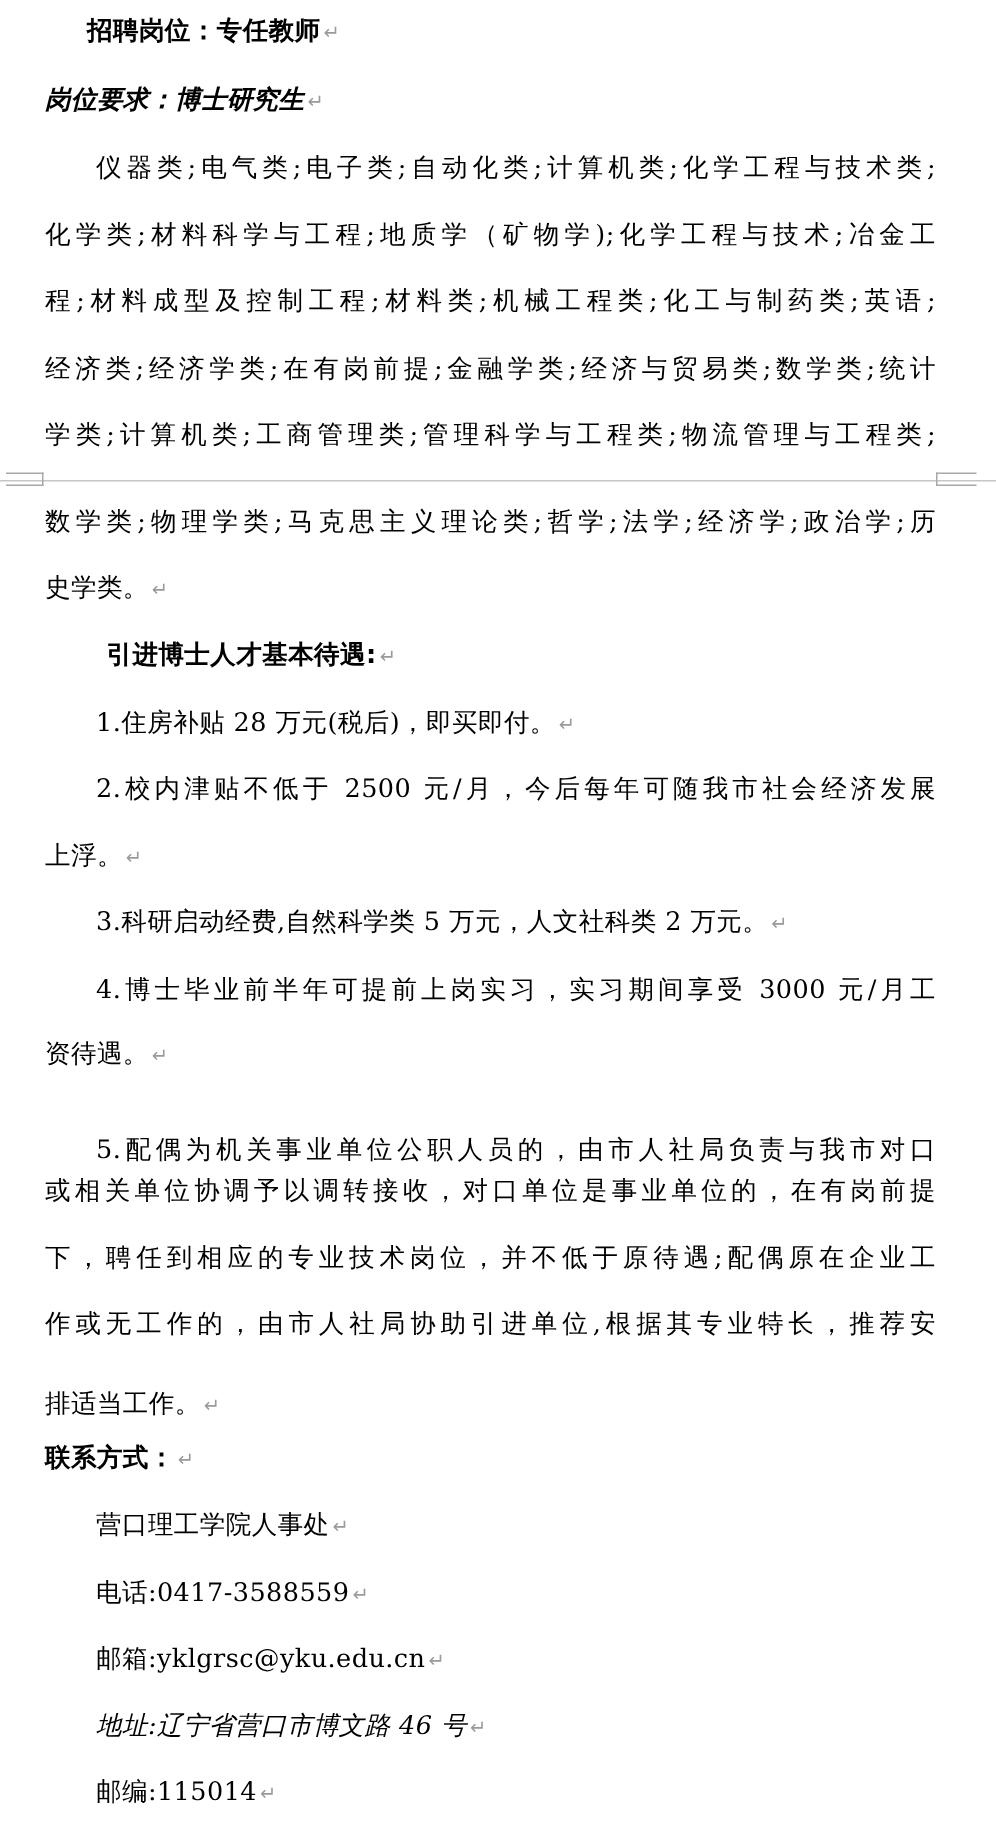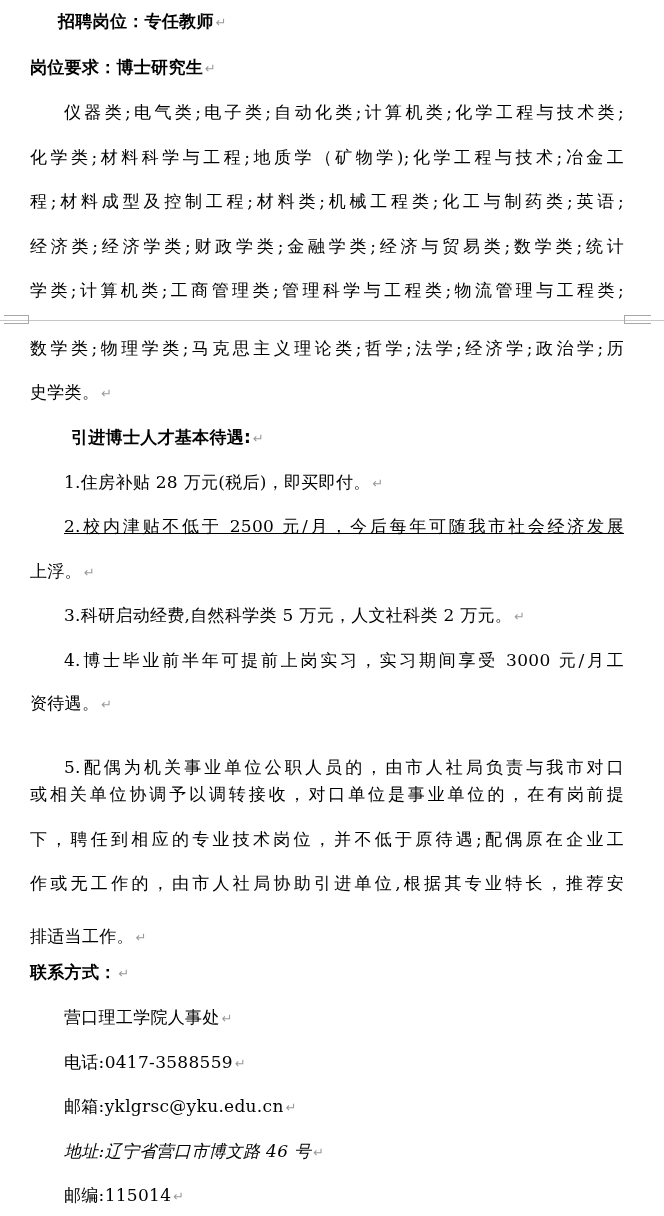--- a/index.html
+++ b/index.html
@@ -76,43 +76,43 @@
     }
   </style>
 </head>
 <body>
 
 <div class="page">
 
   <div class="line bold" style="top:9px;margin-left:28px;">
     <span>招聘岗位：</span><span>专任教师</span><span class="para-mark">↵</span>
   </div>
-  <div class="line bold" style="top:55px;">
+  <div class="line bold" style="top:55px;font-style:italic;">
     <span>岗位要求：</span><span>博士研究生</span><span class="para-mark">↵</span>
   </div>
 
   <div class="line justify indent" style="top:100px;">仪器类;电气类;电子类;自动化类;计算机类;化学工程与技术类;</div>
   <div class="line justify" style="top:145px;">化学类;材料科学与工程;地质学（矿物学);化学工程与技术;冶金工</div>
   <div class="line justify" style="top:189px;">程;材料成型及控制工程;材料类;机械工程类;化工与制药类;英语;</div>
-  <div class="line justify" style="top:234px;">经济类;经济学类;财政学类;金融学类;经济与贸易类;数学类;统计</div>
+  <div class="line justify" style="top:234px;">经济类;经济学类;在有岗前提;金融学类;经济与贸易类;数学类;统计</div>
   <div class="line justify" style="top:278px;">学类;计算机类;工商管理类;管理科学与工程类;物流管理与工程类;</div>
   <div class="line justify" style="top:336px;">数学类;物理学类;马克思主义理论类;哲学;法学;经济学;政治学;历</div>
   <div class="line" style="top:380px;">
     <span>史学类。</span><span class="para-mark">↵</span>
   </div>
 
   <div class="line bold" style="top:425px;margin-left:41px;">
     <span>引进博士人才基本待遇:</span><span class="para-mark">↵</span>
   </div>
 
   <div class="line indent" style="top:470px;">
     <span>1.住房补贴 28 万元(税后)，即买即付。</span><span class="para-mark">↵</span>
   </div>
 
-  <div class="line justify indent" style="top:514px;text-decoration:underline;">2.校内津贴不低于 2500 元/月，今后每年可随我市社会经济发展</div>
+  <div class="line justify indent" style="top:514px;">2.校内津贴不低于 2500 元/月，今后每年可随我市社会经济发展</div>
   <div class="line" style="top:559px;">
     <span>上浮。</span><span class="para-mark">↵</span>
   </div>
 
   <div class="line indent" style="top:603px;">
     <span>3.科研启动经费,自然科学类 5 万元，人文社科类 2 万元。</span><span class="para-mark">↵</span>
   </div>
 
   <div class="line justify indent" style="top:648px;">4.博士毕业前半年可提前上岗实习，实习期间享受 3000 元/月工</div>
   <div class="line" style="top:691px;">

